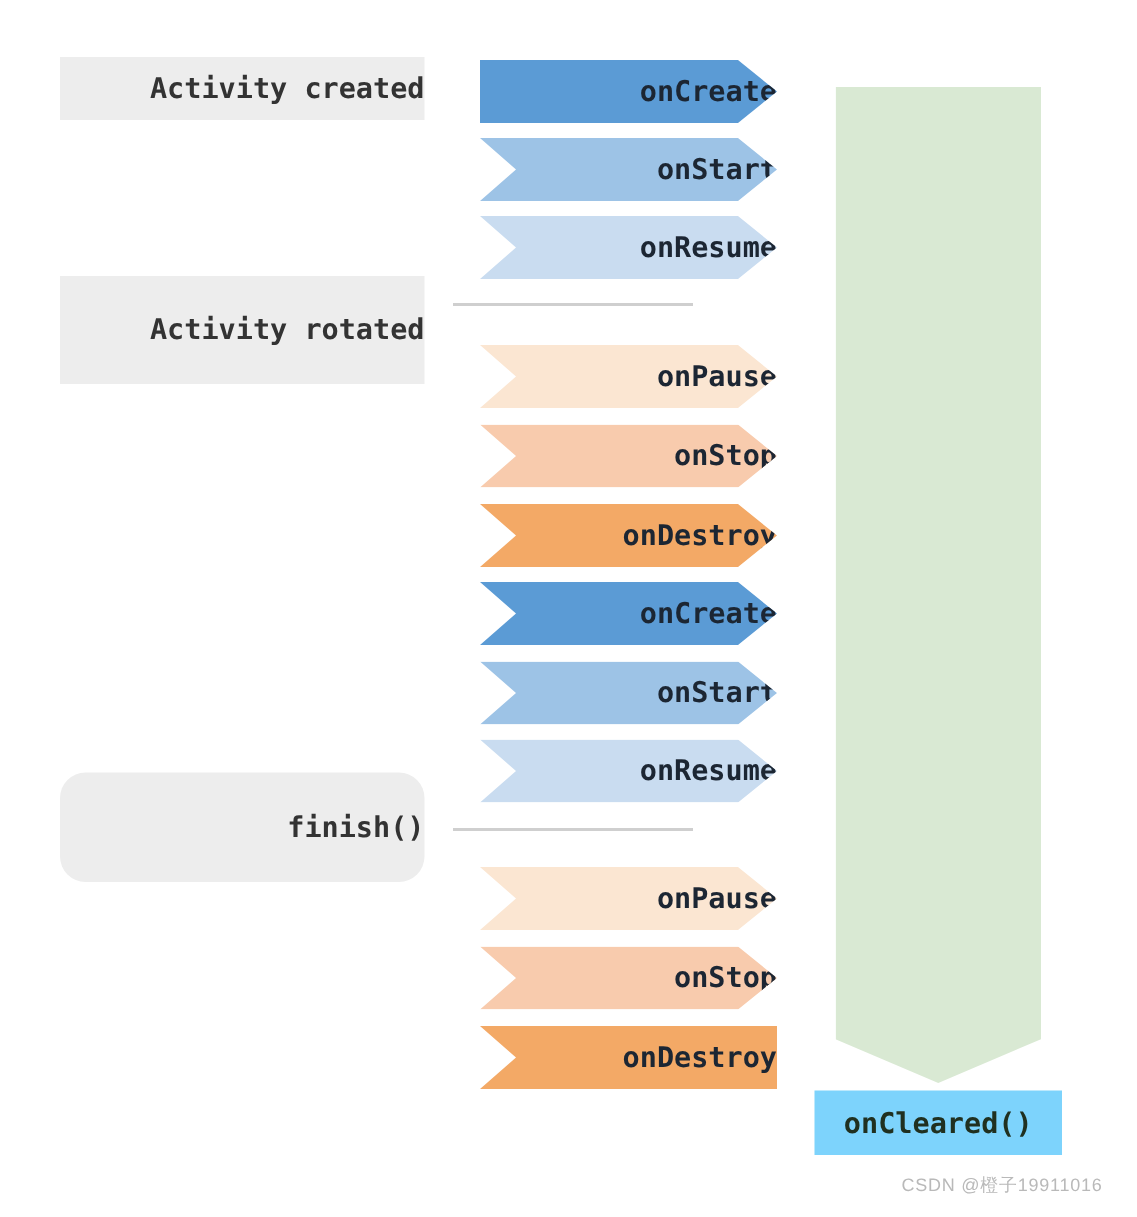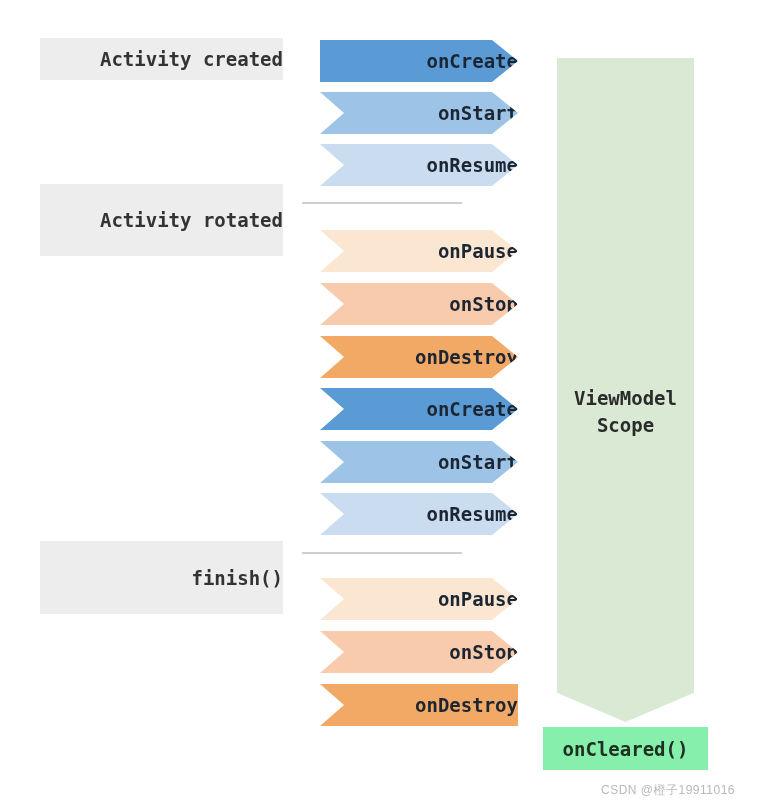--- a/index.html
+++ b/index.html
@@ -7,21 +7,21 @@
     position:relative; width:758px; height:811px; background:#ffffff;
     font-family:"DejaVu Sans Mono","Liberation Mono",monospace; overflow:hidden;
   }
   .stage-box {
     position:absolute; left:40px; width:243px; background:#ededed;
     display:flex; align-items:center; justify-content:flex-end;
     color:#333333; font-size:19px; font-weight:bold;
   }
   .stage-1 { top:38px;  height:42px; }
   .stage-2 { top:184px; height:72px; }
-  .stage-3 { top:541px; height:73px; }
+  .stage-3 { top:515px; height:73px;border-radius:17px; }
   .stage-4 { top:730px; height:42px; }
 
   .connector {
     position:absolute; left:302px; width:160px; height:2px; background:#cfcfcf;
   }
   .conn-1 { top:202px; }
   .conn-2 { top:552px; }
 
   .arrow {
     position:absolute; left:320px; width:198px; height:42px;
@@ -105,21 +105,20 @@
     <span>onPause</span>
   </div>
   <div class="arrow a11" style="background-color: rgb(248, 203, 173);">
     <span>onStop</span>
   </div>
   <div class="arrow flat-right a12" style="background-color: rgb(243, 169, 102);">
     <span>onDestroy</span>
   </div>
 
   <div class="vm-arrow" style="background-color: rgb(217, 233, 211);"></div>
-  <div class="vm-label">ViewModel Scope</div>
 
-  <div class="oncleared-box" style="background-color: #86efac;">
+  <div class="oncleared-box" style="background-color: #7dd3fc;">
     <span>onCleared()</span>
   </div>
 
   <div class="watermark">CSDN @橙子19911016</div>
 
 </div>
 
 </body></html>

